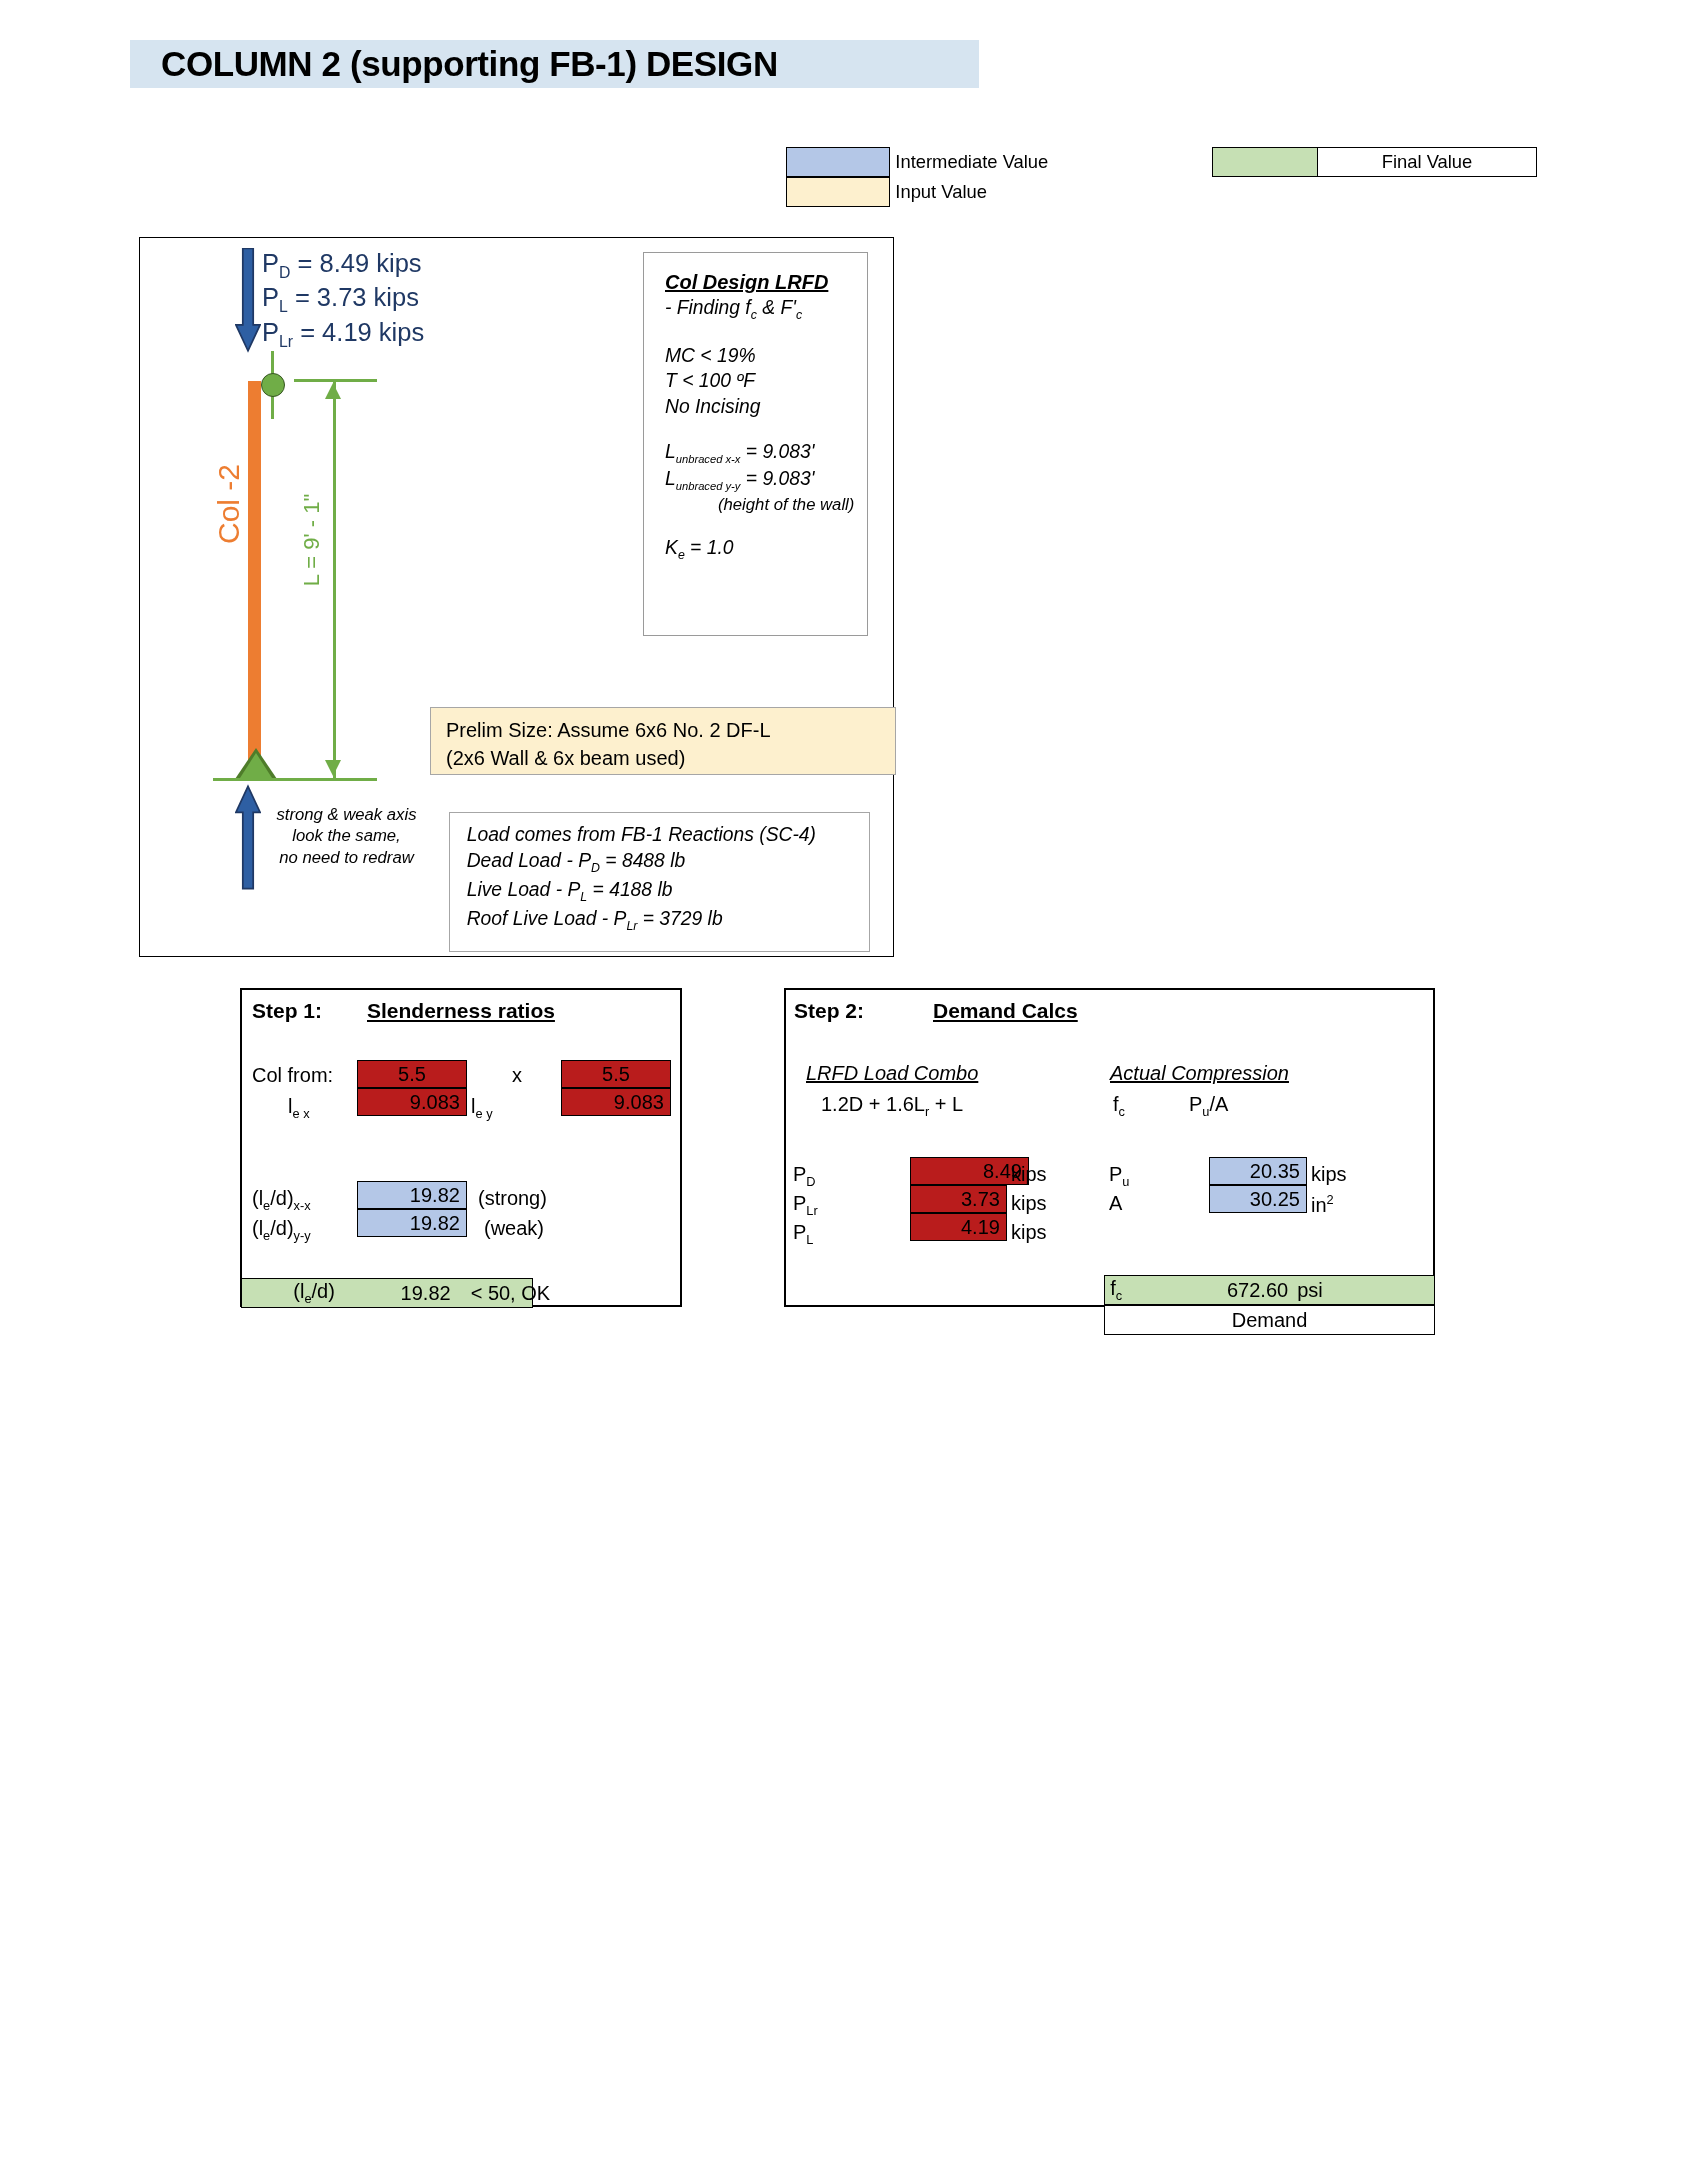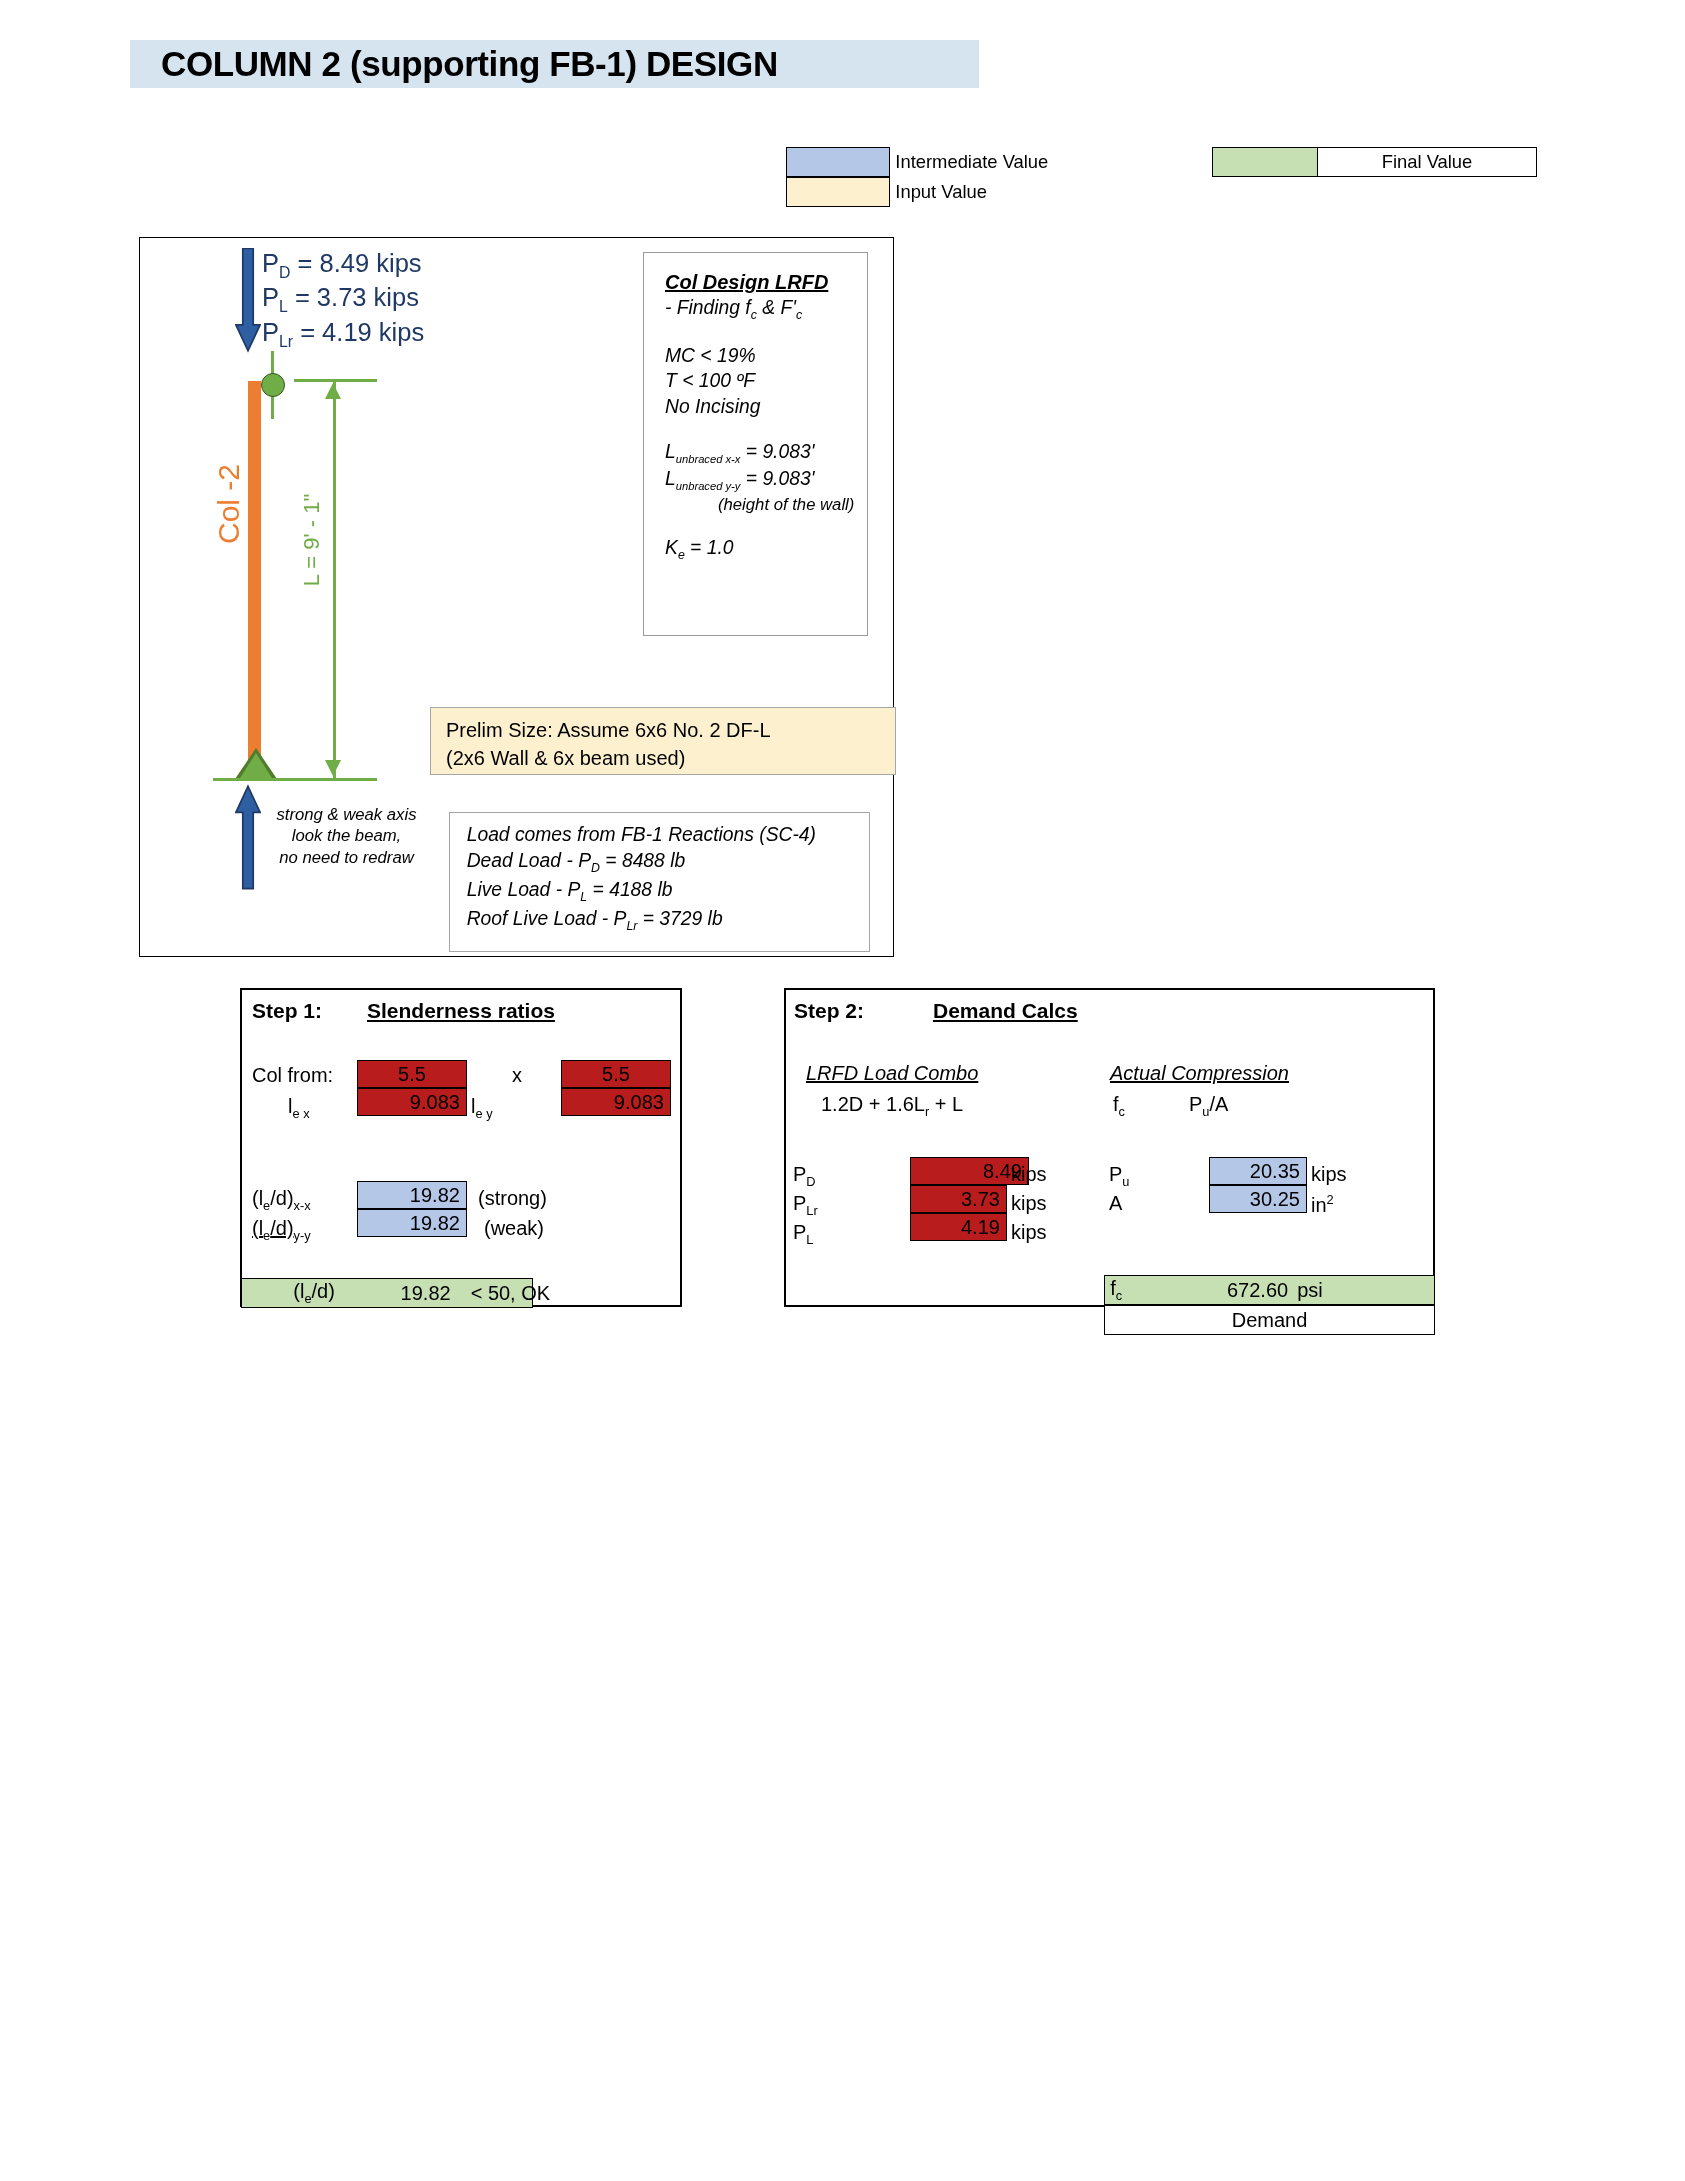--- a/index.html
+++ b/index.html
@@ -430,21 +430,21 @@
 
 <div id="dim-top-line"></div>
 <div id="dim-bot-line"></div>
 <div id="dim-vert"></div>
 <div class="dim-arrow-up"></div>
 <div class="dim-arrow-dn"></div>
 <div id="dim-label">L = 9' - 1"</div>
 
 <div id="axis-note">
   <div>strong &amp; weak axis</div>
-  <div>look the beam,</div>
+  <div>look the same,</div>
   <div>no need to redraw</div>
 </div>
 
 <div id="lrfd-box">
   <div class="hdr">Col Design LRFD</div>
   <div>- Finding f<sub>c</sub> &amp; F'<sub>c</sub></div>
   <div class="gap"></div>
   <div>MC &lt; 19%</div>
   <div>T &lt; 100 ºF</div>
   <div>No Incising</div>
@@ -480,21 +480,21 @@
 
 <div class="txt" style="left:252px; top:1095px;margin-left:36px;">l<sub>e x</sub></div>
 <div class="cell input" style="left:357px; top:1088px; width:110px;">9.083</div>
 <div class="txt" style="left:471px; top:1095px;">l<sub>e y</sub></div>
 <div class="cell input" style="left:561px; top:1088px; width:110px;">9.083</div>
 
 <div class="txt" style="left:252px; top:1187px;">(l<sub>e</sub>/d)<sub>x-x</sub></div>
 <div class="cell inter" style="left:357px; top:1181px; width:110px;">19.82</div>
 <div class="txt" style="left:478px; top:1187px;">(strong)</div>
 
-<div class="txt" style="left:252px; top:1217px;text-decoration:underline;">(l<sub>e</sub>/d)<sub>y-y</sub></div>
+<div class="txt" style="left:252px; top:1217px;">(l<sub>e</sub>/d)<sub>y-y</sub></div>
 <div class="cell inter" style="left:357px; top:1209px; width:110px;">19.82</div>
 <div class="txt" style="left:484px; top:1217px;">(weak)</div>
 
 <div class="final-row" style="left:241px; top:1278px; width:292px;padding-left:46px;">
   <span class="txt" style="position:relative; left:5.3px; top:0;">(l<sub>e</sub>/d)</span>
   <span class="txt" style="position:relative; left:71px; top:0;">19.82</span>
   <span class="txt" style="position:relative; left:91px; top:0;">&lt; 50, OK</span>
 </div>
 
 <div id="step2-box" class="step-box"></div>

